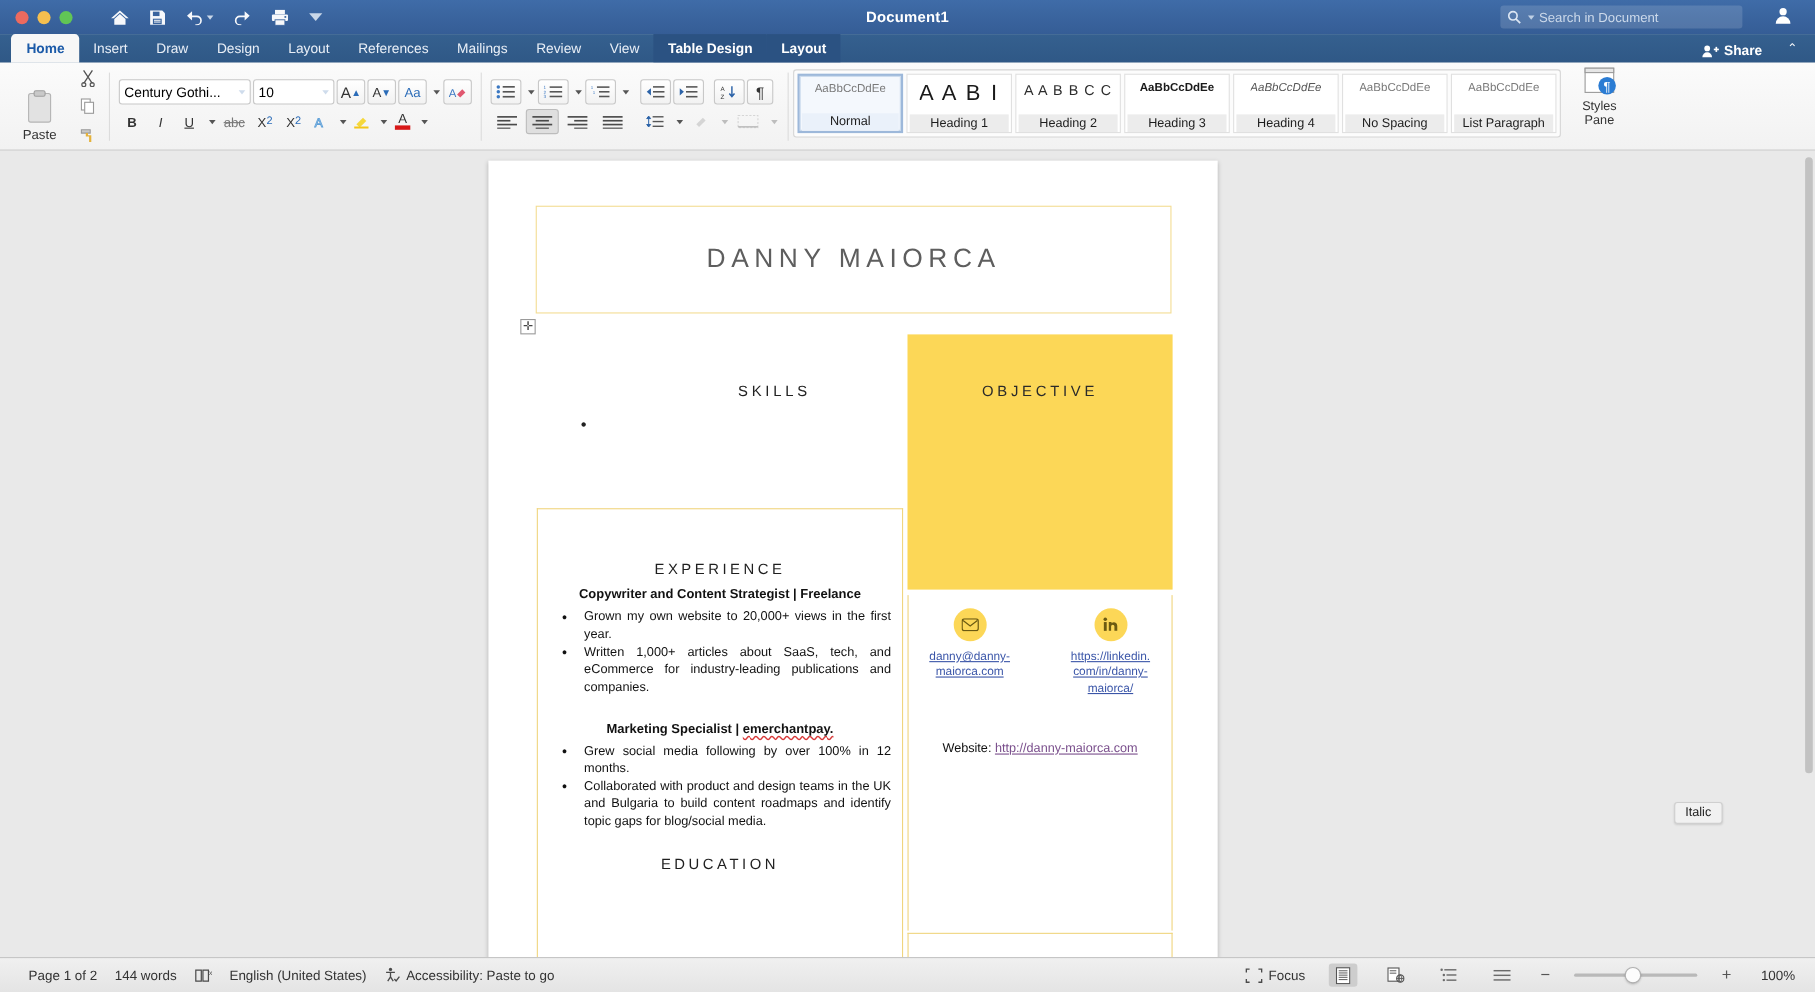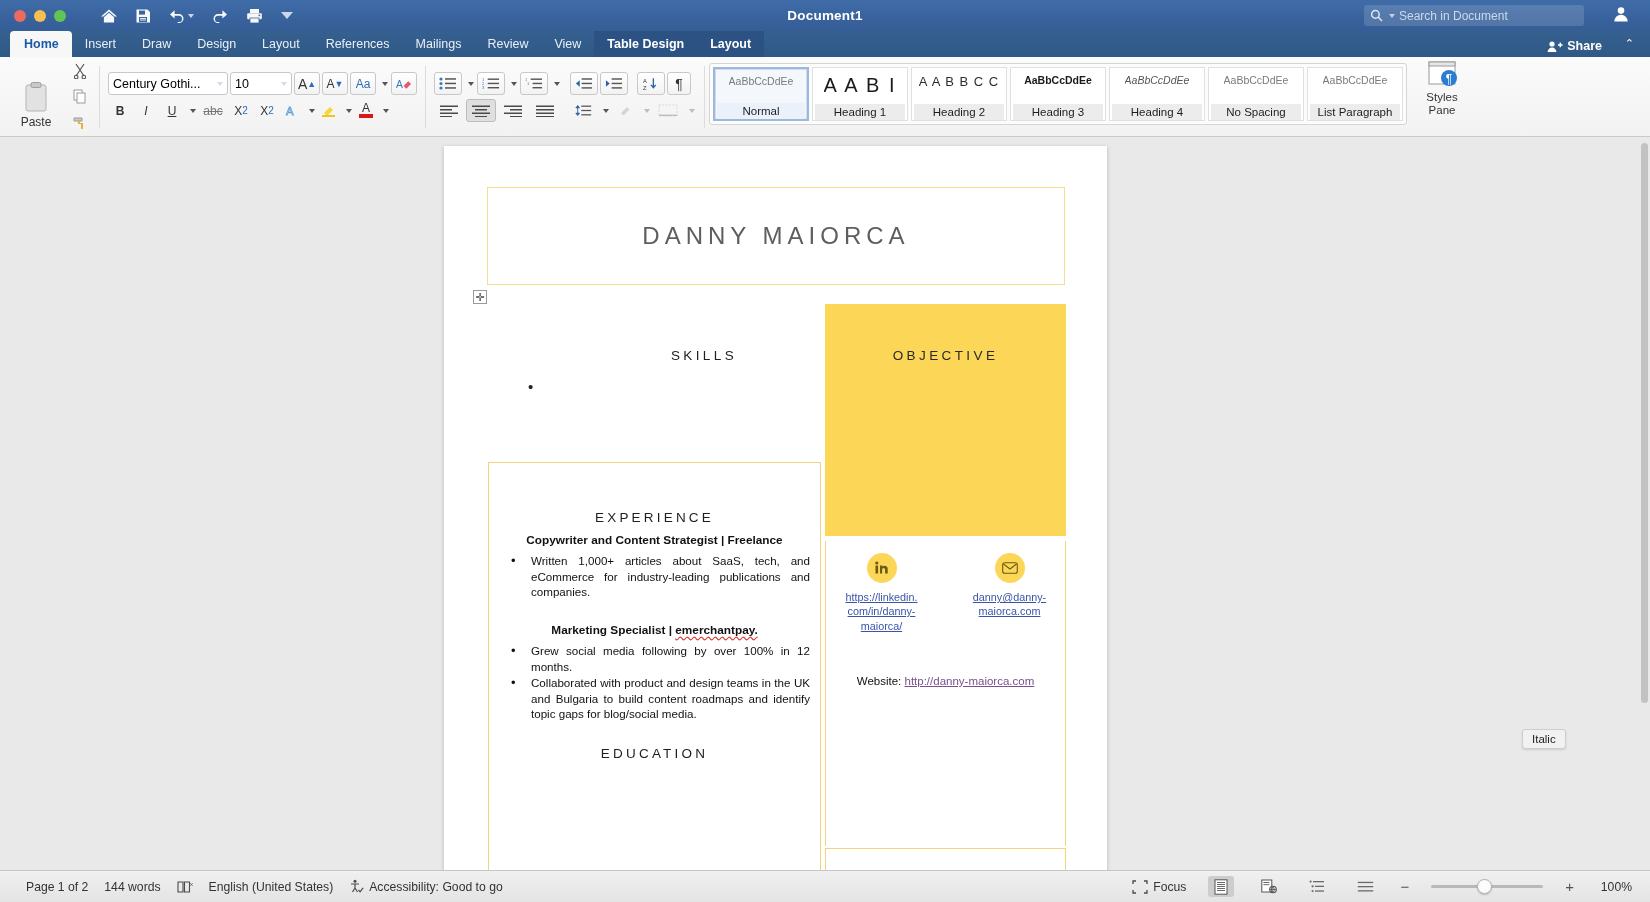--- a/index.html
+++ b/index.html
@@ -75,21 +75,21 @@
   .btn.on{ background:#dfdfdf; border-color:#bcbcbc; }
   .dd{ width:11px; height:23px; display:flex; align-items:center; justify-content:center; }
   .dd .caret{ border-top-color:#555; }
 
   .fontname{
     width:120px; height:23px; border:1px solid #c8c8c8; border-radius:3px;
     background:#fff; font-size:12.5px; display:flex; align-items:center;
     padding:0 4px; justify-content:space-between;
   }
   .fontsize{
-    width:62px; height:23px; border:1px solid #c8c8c8; border-radius:3px;
+    width:74px; height:23px; border:1px solid #c8c8c8; border-radius:3px;
     background:#fff; font-size:12.5px; display:flex; align-items:center;
     padding:0 4px; justify-content:space-between;
   }
 
   .paste{
     width:56px; height:72px; display:flex; flex-direction:column; align-items:center;
     justify-content:flex-end; padding-bottom:4px; margin-left:8px; margin-top:4px;
   }
   .paste .lbl{ font-size:12px; color:#333; margin-top:2px; }
   .clipico{ width:28px;height:32px; position:relative; }
@@ -602,55 +602,56 @@
 
     <div class="objbox">
       <div class="obj-h">OBJECTIVE</div>
     </div>
 
     <div class="expbox">
       <div class="exp-h">EXPERIENCE</div>
 
       <div class="job-t">Copywriter and Content Strategist | Freelance</div>
       <ul class="duties">
+        <li>Grown my own website to 20,000+ views in the first year.</li>
         <li>Written 1,000+ articles about SaaS, tech, and eCommerce for industry-leading publications and companies.</li>
       </ul>
 
       <div class="job-t2">
         <span>Marketing Specialist | </span><span class="sp">emerchantpay.</span>
       </div>
       <ul class="duties">
         <li>Grew social media following by over 100% in 12 months.</li>
         <li>Collaborated with product and design teams in the UK and Bulgaria to build content roadmaps and identify topic gaps for blog/social media.</li>
       </ul>
 
       <div class="edu-h">EDUCATION</div>
     </div>
 
     <div class="contacts">
       <div class="cicons">
+        <div class="cwrap">
+          <span class="circ">
+            <svg width="16" height="12" viewBox="0 0 16 12">
+                <rect x="0.7" y="0.7" width="14.6" height="10.6" rx="2" fill="none" stroke="#6b5a12" stroke-width="1.1"></rect>
+                <path d="M1.5 2 L8 7 L14.5 2" fill="none" stroke="#6b5a12" stroke-width="1.1"></path>
+              </svg>
+          </span>
+          <a class="clink">danny@danny-maiorca.com</a>
+        </div>
         <div class="cwrap">
           <span class="circ">
             <svg width="15" height="14" viewBox="0 0 15 14">
                 <rect x="1.5" y="4.5" width="2.6" height="8" fill="#6b5a12"></rect>
                 <circle cx="2.8" cy="2" r="1.6" fill="#6b5a12"></circle>
                 <path d="M6 4.5 h2.5 v1.2 a3 3 0 0 1 5.2 2.1 v4.7 h-2.6 V8.4 a1.5 1.5 0 0 0-3 0 v4.1 H6 Z" fill="#6b5a12"></path>
               </svg>
           </span>
           <a class="clink">https://linkedin.com/in/danny-maiorca/</a>
         </div>
-        <div class="cwrap">
-          <span class="circ">
-            <svg width="16" height="12" viewBox="0 0 16 12">
-                <rect x="0.7" y="0.7" width="14.6" height="10.6" rx="2" fill="none" stroke="#6b5a12" stroke-width="1.1"></rect>
-                <path d="M1.5 2 L8 7 L14.5 2" fill="none" stroke="#6b5a12" stroke-width="1.1"></path>
-              </svg>
-          </span>
-          <a class="clink">danny@danny-maiorca.com</a>
-        </div>
       </div>
       <div class="website">
         <span>Website: </span><a>http://danny-maiorca.com</a>
       </div>
     </div>
 
     <div class="certbox">
       
     </div>
 
@@ -673,21 +674,21 @@
           <text x="13" y="6" font-size="6" fill="#4a4a4a" font-family="Liberation Sans">x</text>
         </svg>
     </span>
     <span>English (United States)</span>
     <span class="sb-btn">
       <svg width="15" height="15" viewBox="0 0 15 15">
           <circle cx="6" cy="2.3" r="1.5" fill="#4a4a4a"></circle>
           <path d="M2 5 h8 M6 5 v4 M6 9 l-2.5 4 M6 9 l2.5 4" stroke="#4a4a4a" stroke-width="1.2" fill="none"></path>
           <path d="M9.5 11 l1.6 1.8 3-4" stroke="#4a4a4a" stroke-width="1.2" fill="none"></path>
         </svg>
-      <span>Accessibility: Good to go</span>
+      <span>Accessibility: Paste to go</span>
     </span>
   </div>
   <div class="right">
     <span class="sb-btn">
       <svg width="16" height="14" viewBox="0 0 16 14">
           <path d="M1 4 V1 h3 M12 1 h3 v3 M15 10 v3 h-3 M4 13 H1 v-3" stroke="#4a4a4a" stroke-width="1.3" fill="none"></path>
         </svg>
       <span>Focus</span>
     </span>
     <span class="viewbtn on">

